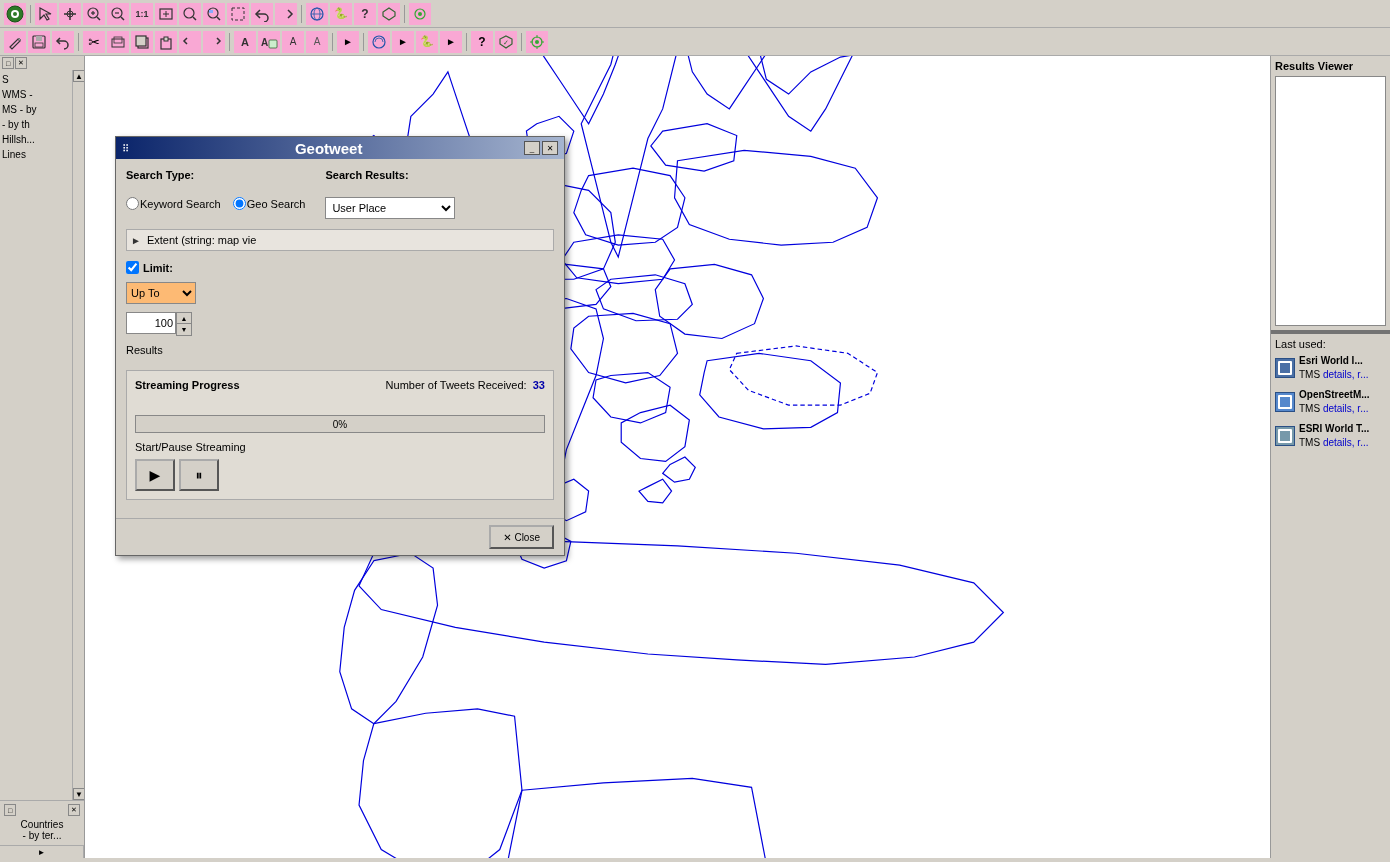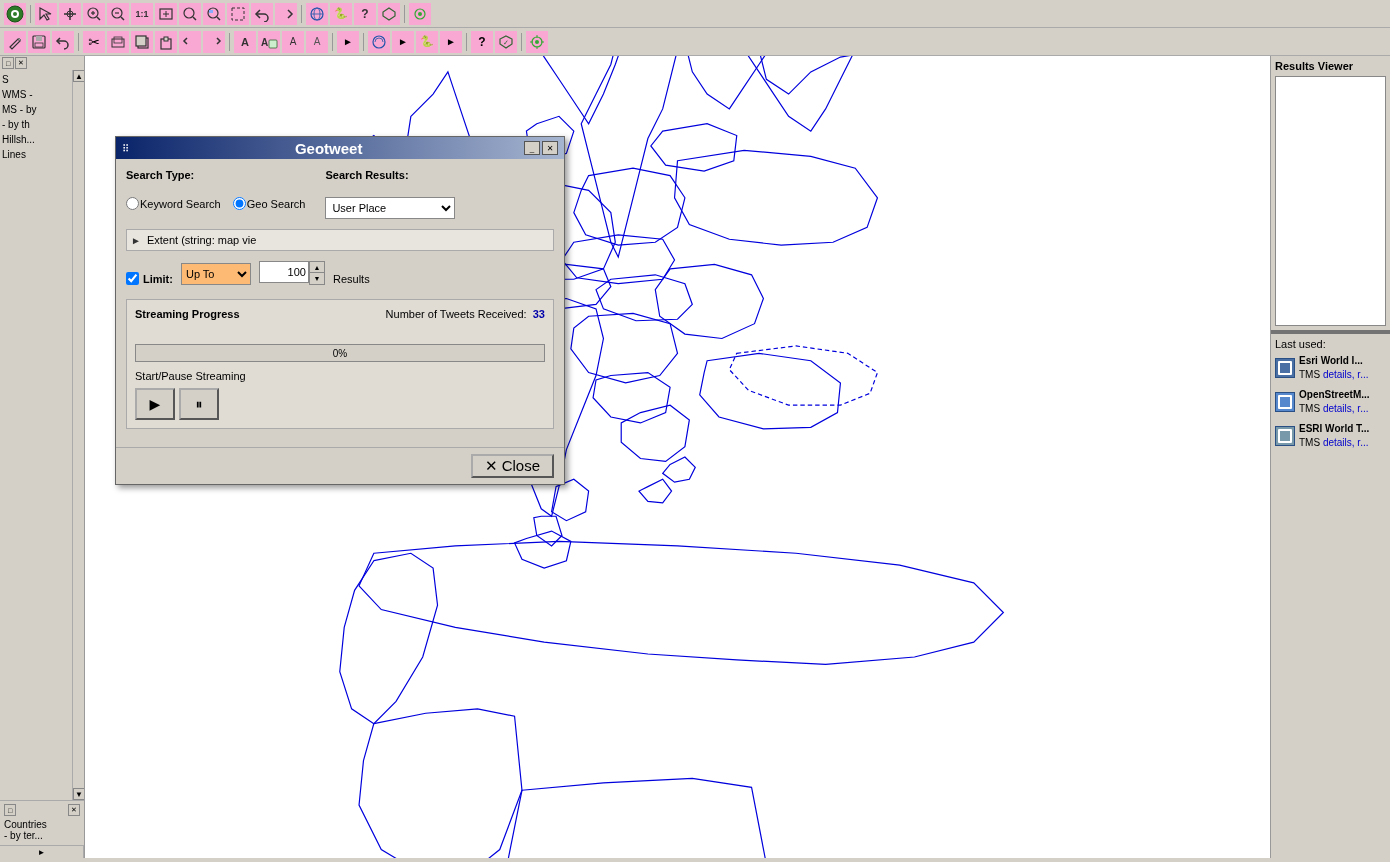--- a/index.html
+++ b/index.html
@@ -291,23 +291,24 @@
       font-size: 10px;
       color: #333;
     }
 
     .extent-label {
       font-size: 11px;
     }
 
     .limit-row {
       display: flex;
-      align-items: flex-end;
+      align-items: flex-start;
       gap: 8px;
       margin-bottom: 14px;
+      flex-direction: column;
     }
 
     .limit-checkbox {
       display: flex;
       align-items: center;
       gap: 4px;
       font-size: 11px;
       font-weight: bold;
     }
 
@@ -415,21 +416,21 @@
       justify-content: flex-end;
       padding: 6px 10px;
       border-top: 1px solid #aaa;
     }
 
     .close-btn {
       height: 24px;
       padding: 0 12px;
       background: #d4d0c8;
       border: 2px outset #aaa;
-      font-size: 15px;
+      font-size: 10px;
       cursor: pointer;
     }
 
     
     .country-path {
       fill: none;
       stroke: #0000dd;
       stroke-width: 0.8;
     }
     .small-icon-btn {
@@ -689,21 +690,21 @@
         <div class="layer-item">Hillsh...</div>
         <div class="layer-item">Lines</div>
       </div>
     </div>
 
     <div style="border-top:1px solid #aaa;padding:2px;">
       <div style="display:flex;justify-content:space-between;padding:1px 2px;">
         <div class="small-icon-btn">□</div>
         <div class="small-icon-btn">✕</div>
       </div>
-      <div style="padding:2px;font-size:10px;">
+      <div style="padding:2px;font-size:10px;text-align:center;">
         <div style="font-size:10px;color:#000;">Countries</div>
         <div style="font-size:10px;color:#000;">- by ter...</div>
       </div>
     </div>
 
     <div style="display:flex;border-top:1px solid #aaa;">
       <div style="flex:1;height:12px;background:#d4d0c8;border-right:1px solid #aaa;display:flex;align-items:center;justify-content:center;font-size:8px;cursor:pointer;">►</div>
     </div>
   </div>
 

